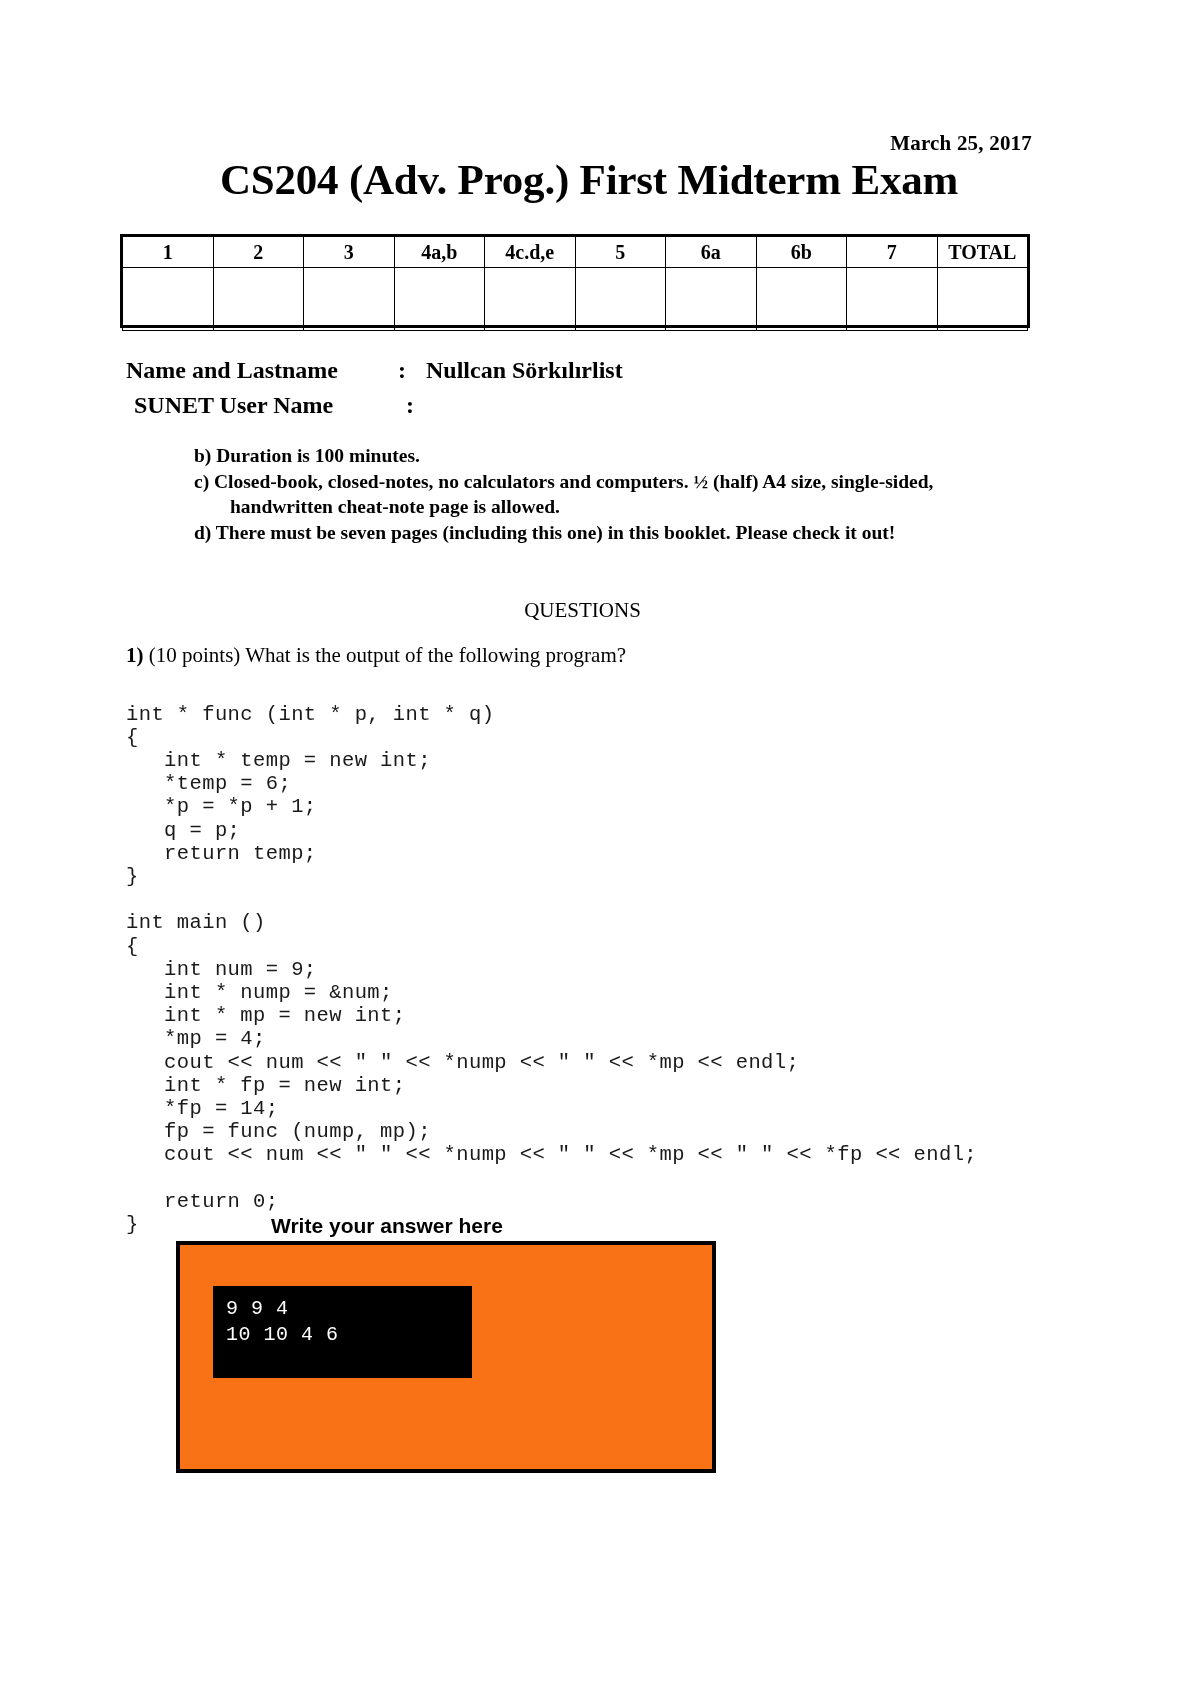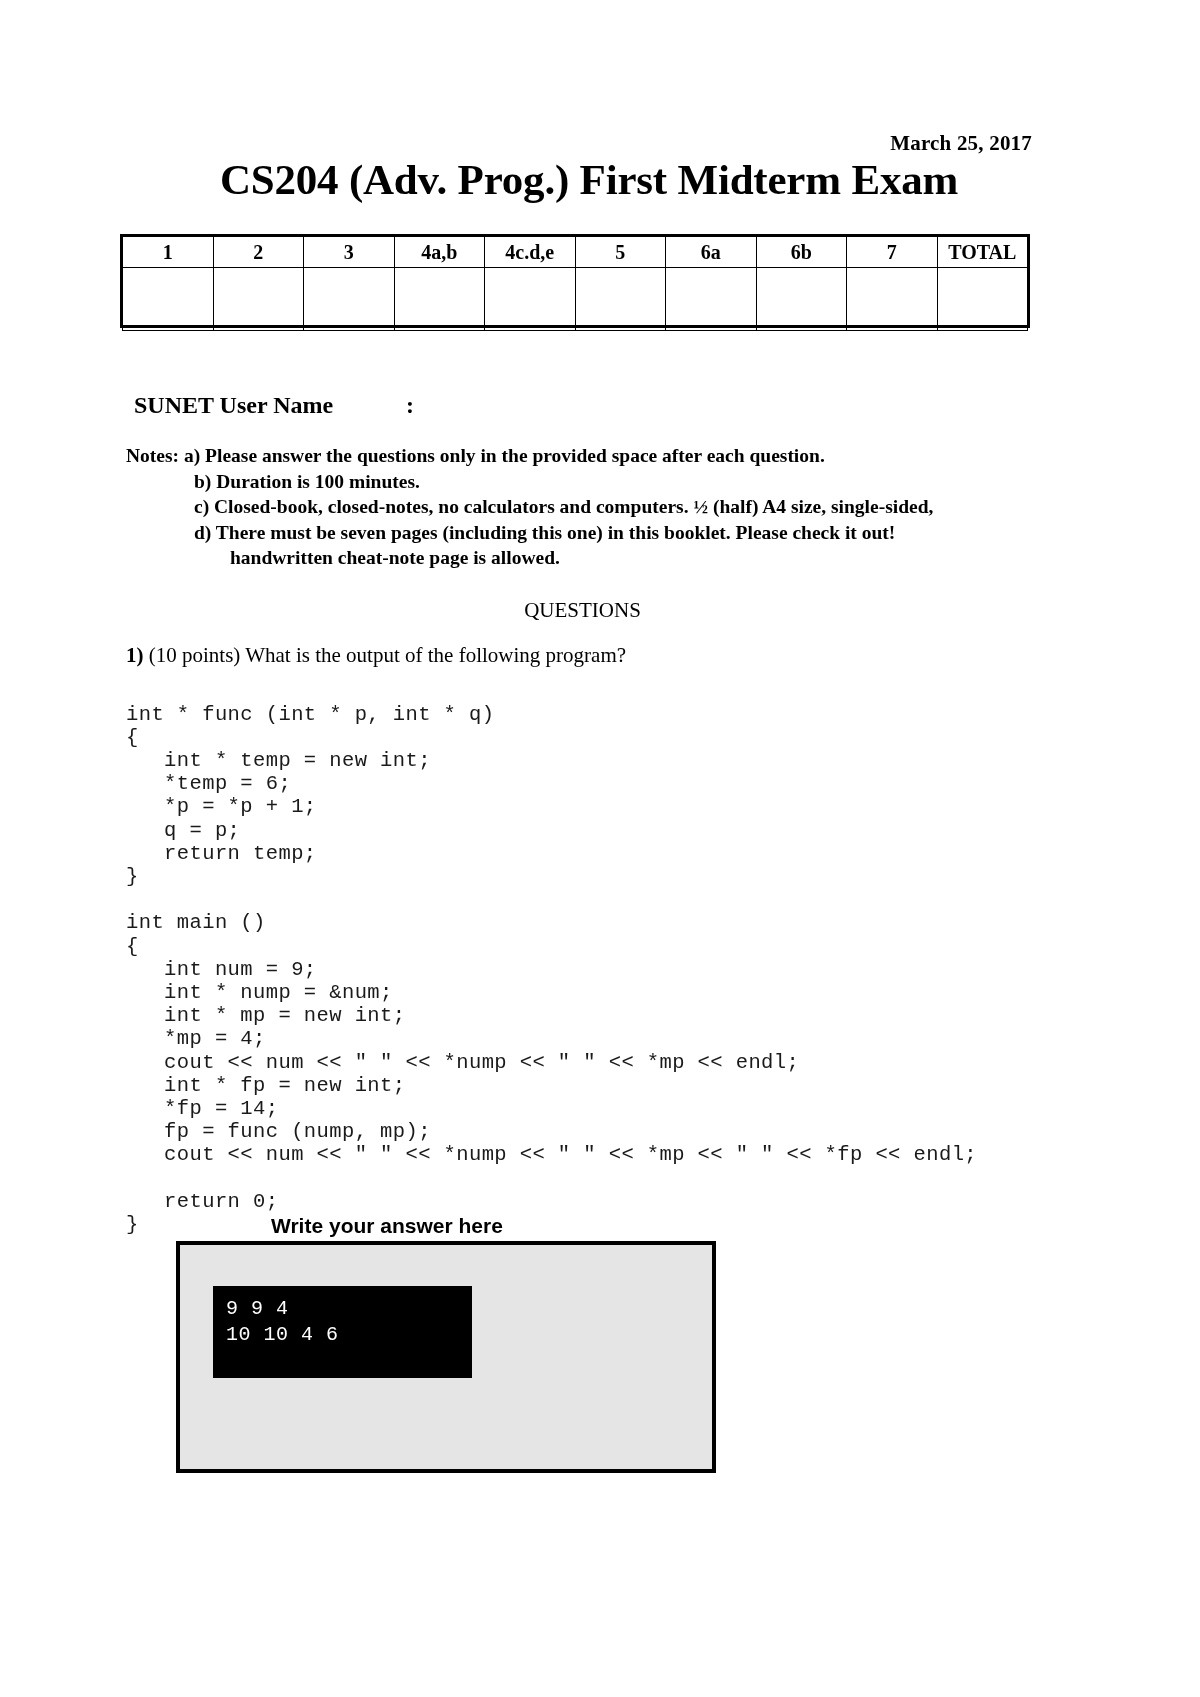--- a/index.html
+++ b/index.html
@@ -158,21 +158,21 @@
     font-size: 21px;
   }
   .answer-box {
     position: absolute;
     left: 176px;
     top: 1241px;
     width: 540px;
     height: 232px;
     border: 4px solid #000;
     box-sizing: border-box;
-    background: #e5e5e5;
+    background: #f97316;
     padding-left: 16px;
   }
   .terminal {
     position: absolute;
     left: 33px;
     top: 21px;
     width: 259px;
     height: 92px;
     background: #000000;
     color: #ffffff;
@@ -216,30 +216,32 @@
       <td></td>
       <td></td>
       <td></td>
       <td></td>
       <td></td>
       <td></td>
     </tr>
   </tbody>
     </table>
 
+  <div class="field-row" id="row-name">
+    <span class="f-label">Name and Lastname</span><span class="f-colon">:</span><span>Nullcan Sörkılırlist</span>
+  </div>
   <div class="field-row" id="row-sunet">
     <span class="f-label">SUNET User Name</span><span class="f-colon">:</span><span></span>
   </div>
 
   <div class="notes">
-    <div class="note-line"><span class="note-lead">Notes:</span> <span>a) Please answer the questions only in the provided space after each question.</span></div>
     <div class="note-line ind1"><span>b) Duration is 100 minutes.</span></div>
     <div class="note-line ind1"><span>c) Closed-book, closed-notes, no calculators and computers. ½ (half) A4 size, single-sided,</span></div>
+    <div class="note-line ind2"><span>handwritten cheat-note page is allowed.</span></div>
     <div class="note-line ind1"><span>d) There must be seven pages (including this one) in this booklet. Please check it out!</span></div>
-    <div class="note-line ind2"><span>handwritten cheat-note page is allowed.</span></div>
   </div>
 
   <div class="questions-hdr">QUESTIONS</div>
 
   <div class="q1-line">
     <span class="q-num">1)</span>
     <span class="q-pts">(10 points)</span>
     <span class="q-text">What is the output of the following program?</span>
   </div>
 

